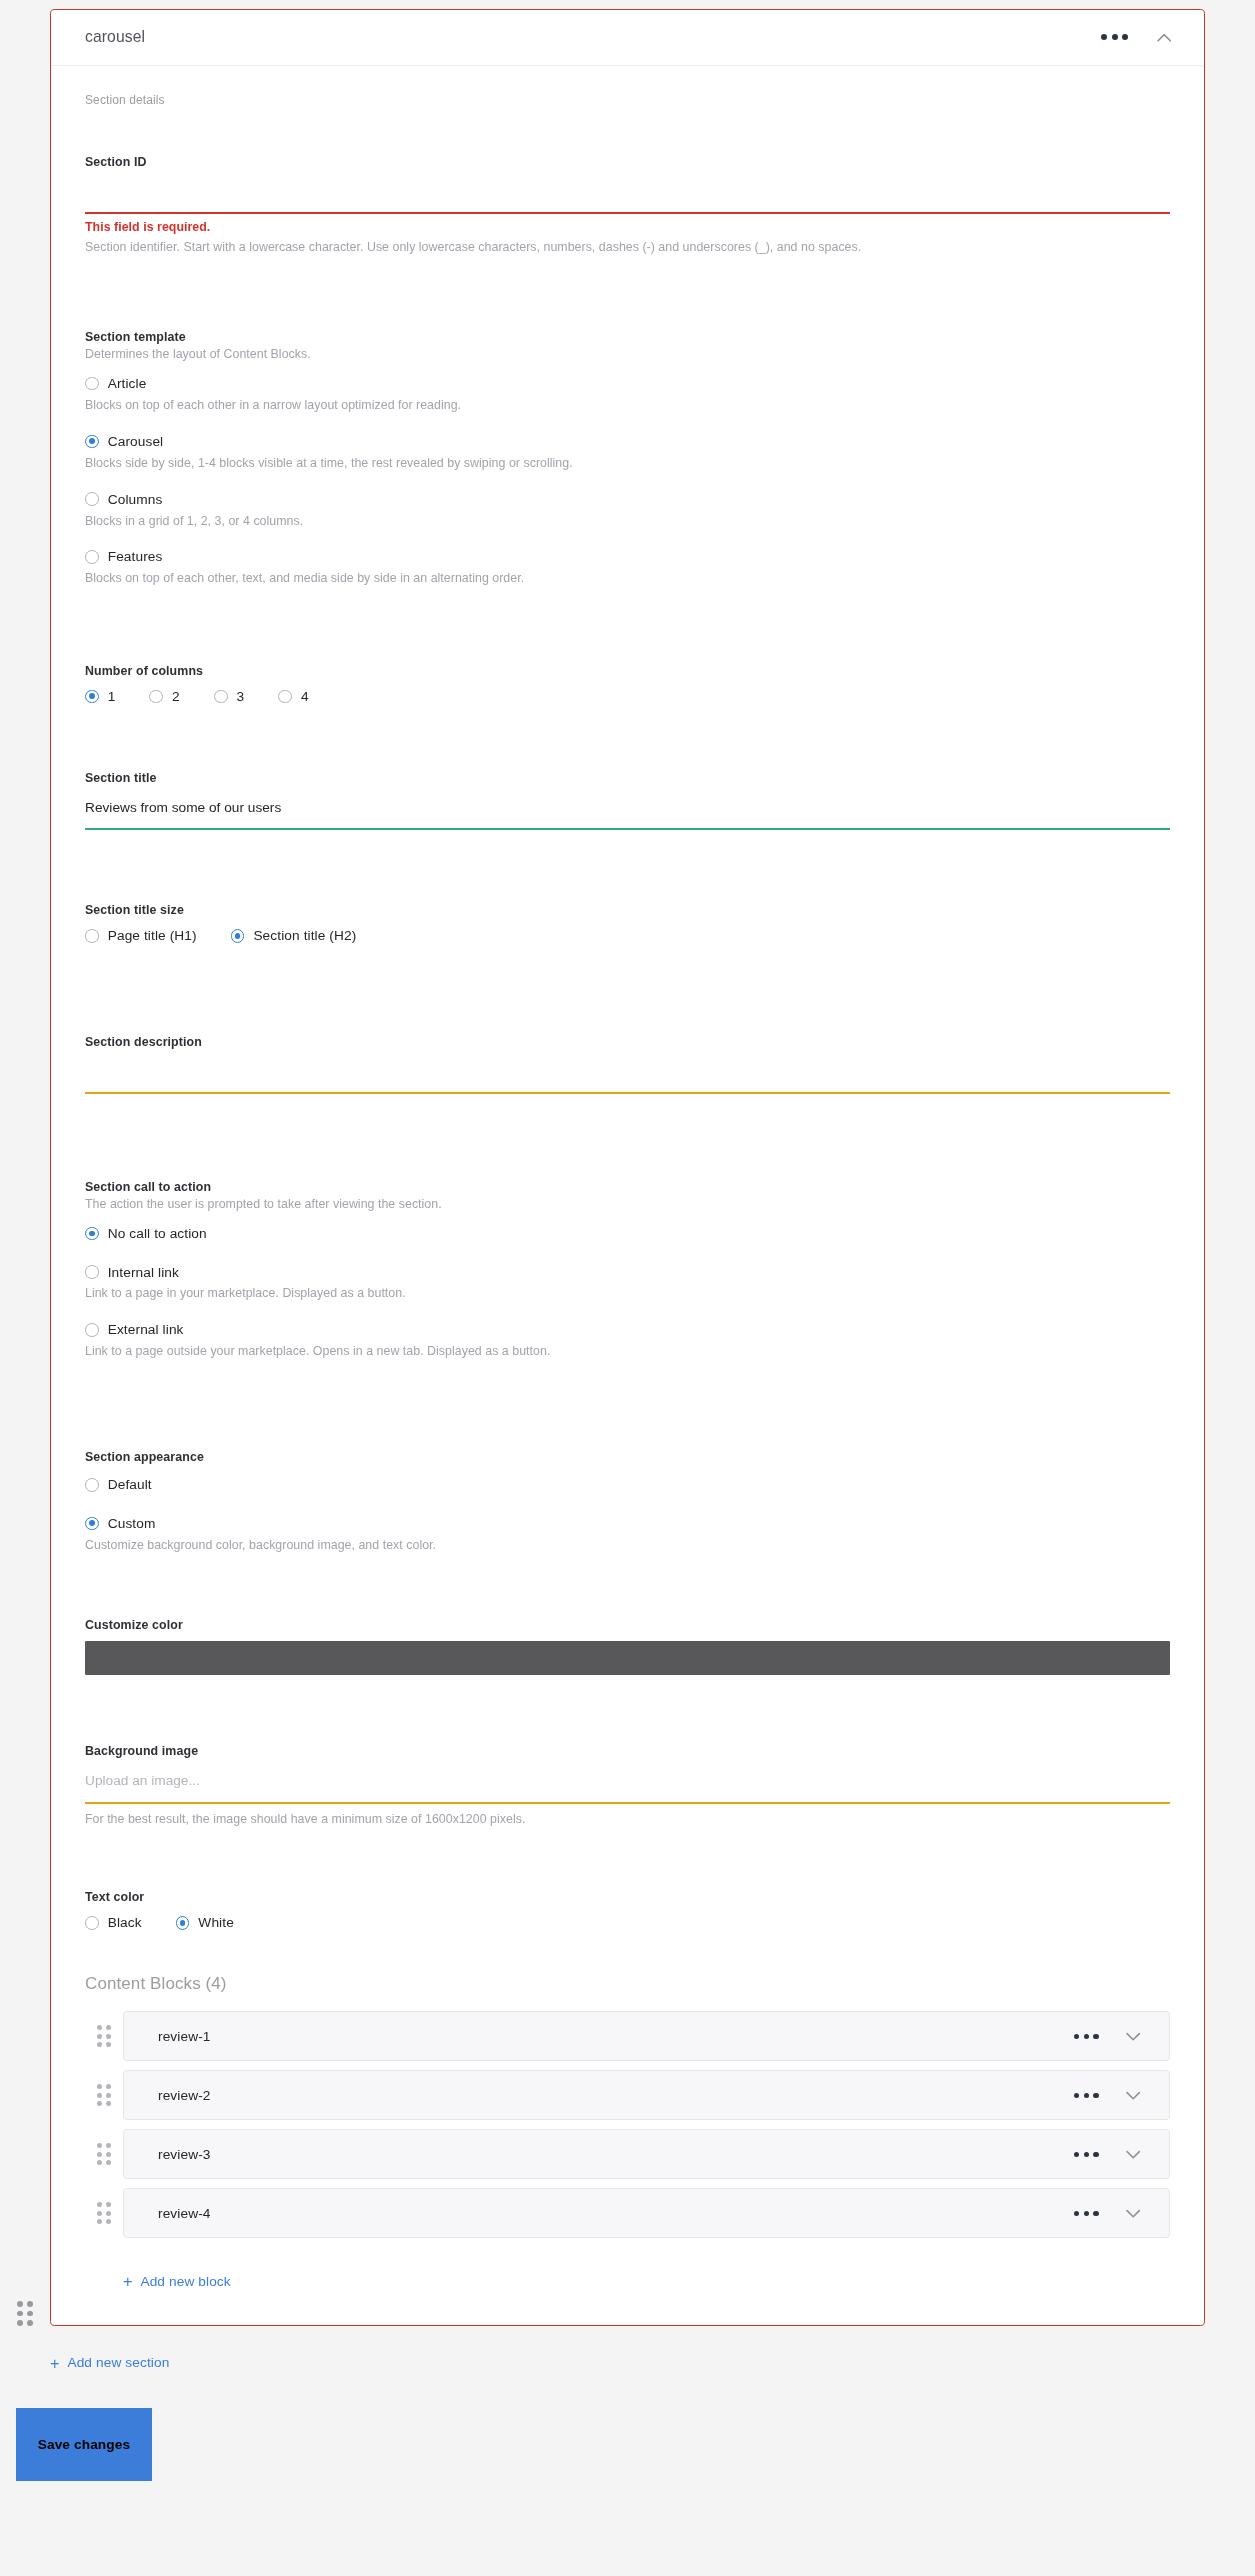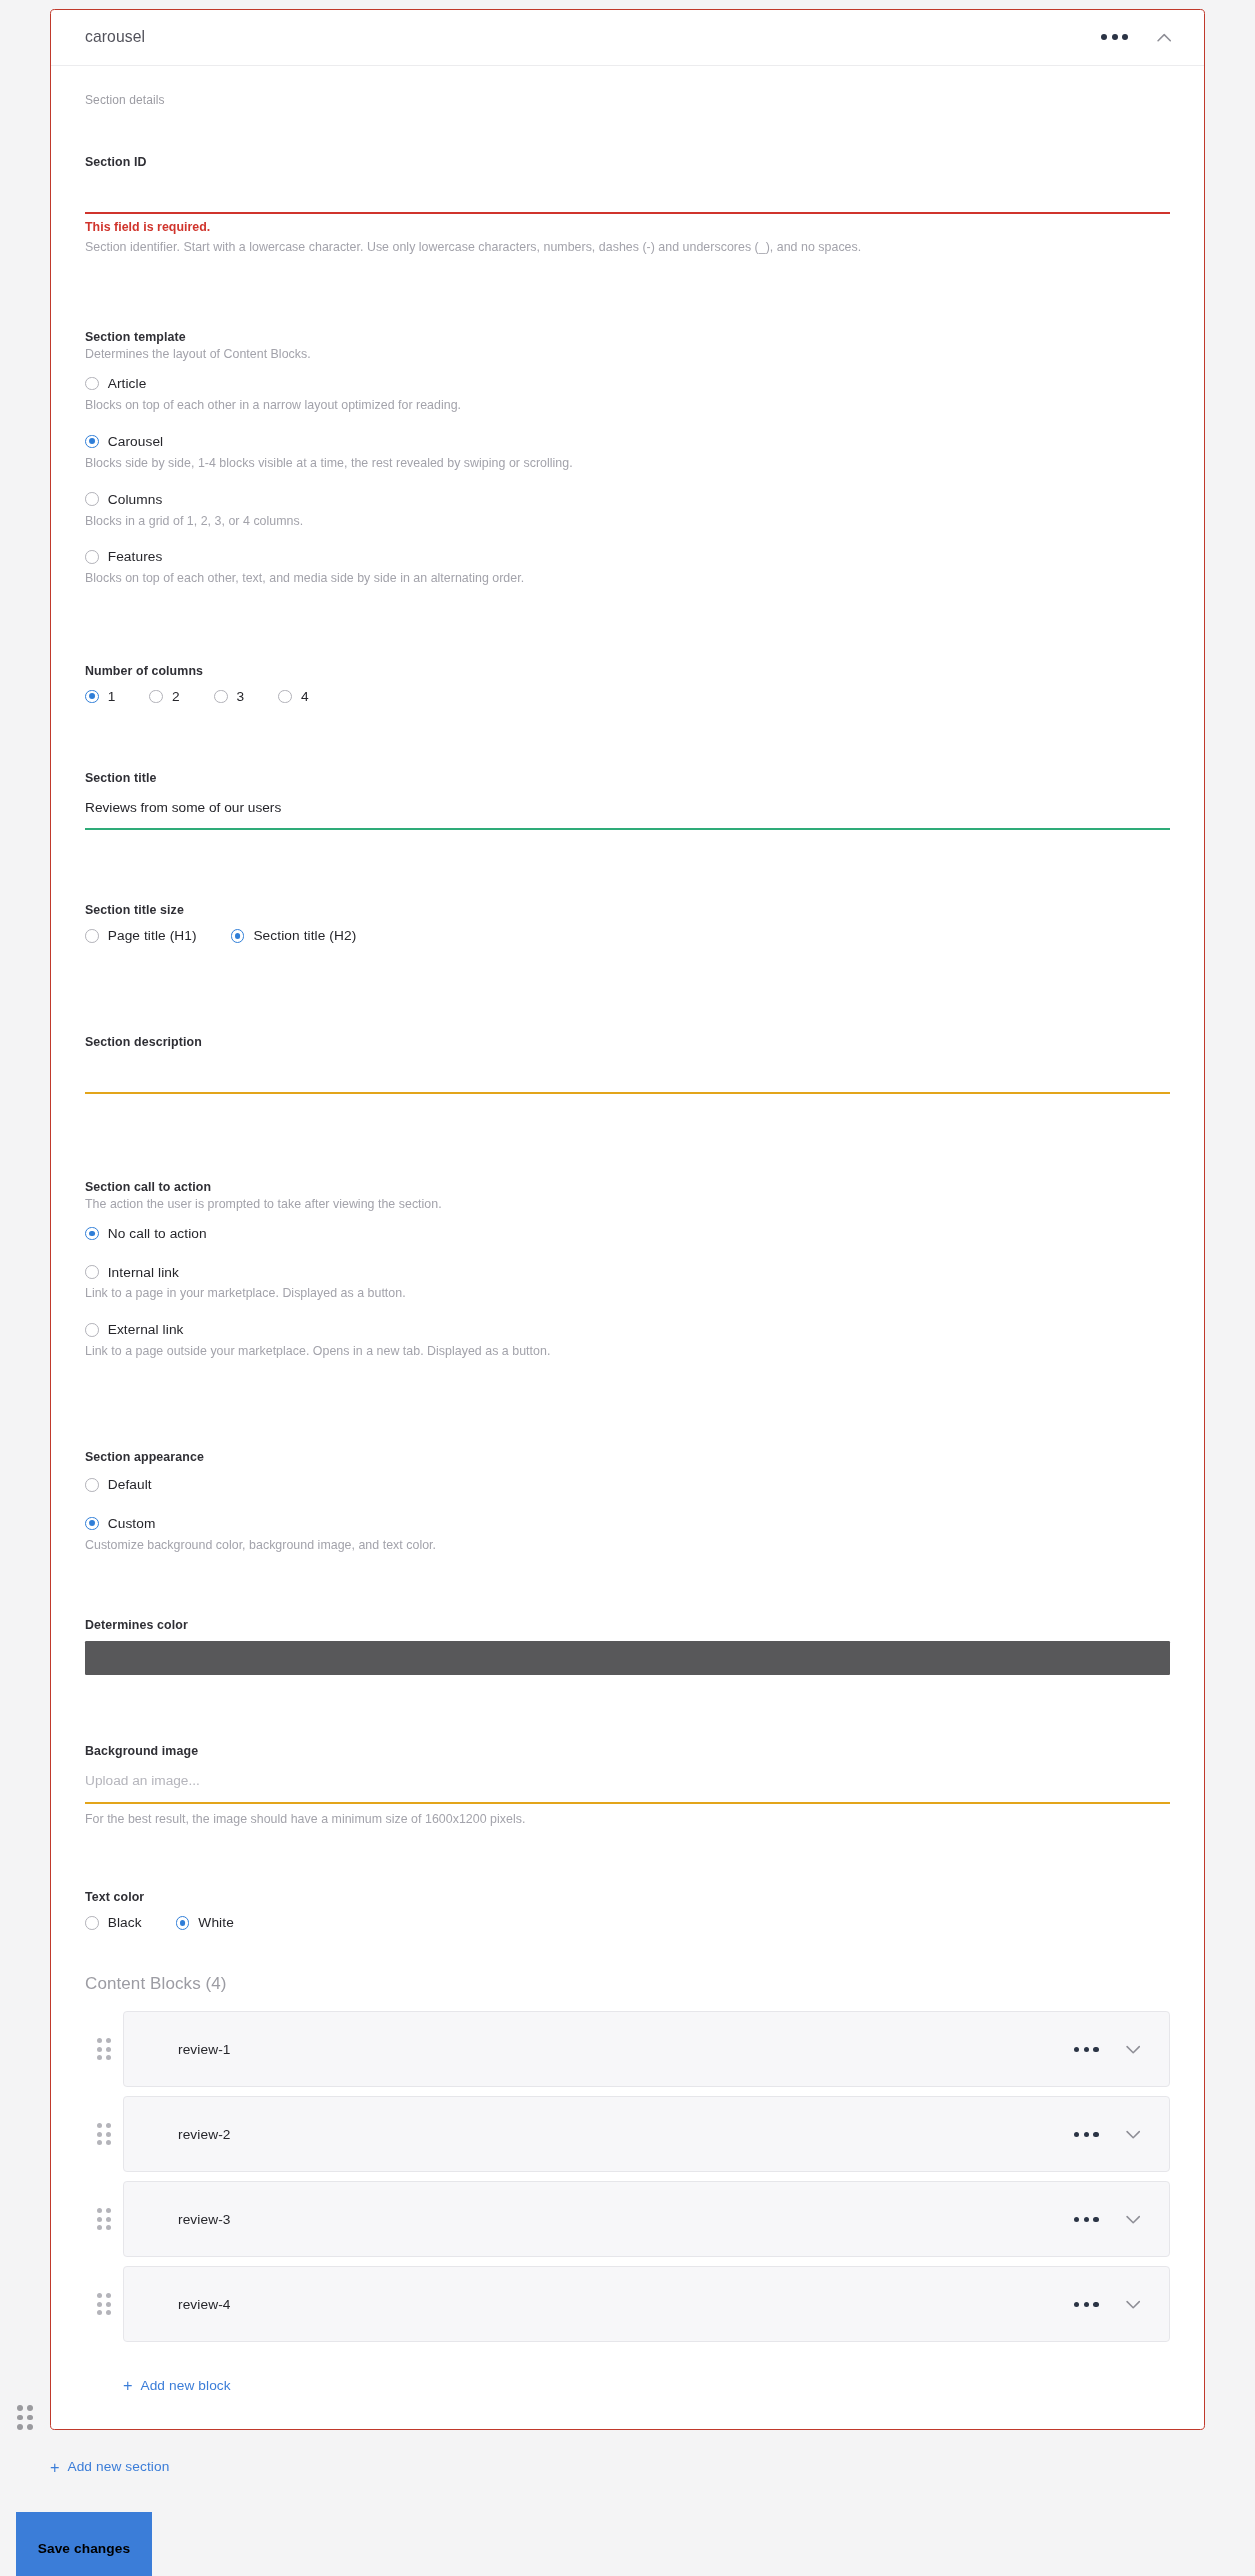--- a/index.html
+++ b/index.html
@@ -199,24 +199,24 @@
     cursor: grab;
   }
   .block-drag .dots-grid { gap: 3.3px 3.9px; grid-template-columns: repeat(2, 5.2px); grid-template-rows: repeat(3, 5.2px); }
   .block-drag .dots-grid i { width: 5.2px; height: 5.2px; background: #b4b4ba; }
 
   .block-card {
     flex: 1 1 auto;
     background: #f7f7f9;
     border: 0.7px solid #e6e6ea;
     border-radius: 3.9px;
-    height: 76px;
+    height: 50px;
     display: flex;
     align-items: center;
-    padding: 0 25px 0 54px;
+    padding: 0 25px 0 34px;
   }
   .block-name {
     flex: 1 1 auto;
     font-size: 13.7px;
     color: #26262b;
     letter-spacing: 0.1px;
   }
   .block-actions { display: flex; align-items: center; gap: 19.6px; }
   .block-actions .kebab i { width: 5.2px; height: 5.2px; }
 
@@ -437,21 +437,21 @@
         <div style="height:11.7px"></div>
 
         <div class="radio-row">
           <span class="radio checked"></span>
           <span class="radio-label">Custom</span>
         </div>
         <div class="help-text radio-help">Customize background color, background image, and text color.</div>
 
         <div class="spacer-sm"></div>
 
-        <div class="field-label">Determines color</div>
+        <div class="field-label">Customize color</div>
         <div style="height:7.8px"></div>
         <div class="color-swatch" id="bg-color-swatch" style="background: rgb(88, 88, 90);"></div>
         <div style="height:7.8px"></div>
 
         <div class="spacer-sm"></div>
 
         <div class="uline-field">
           <div class="field-label">Background image</div>
           <div class="uline-input ph">Upload an image...</div>
           <div class="uline-bar bar-amber"></div>

